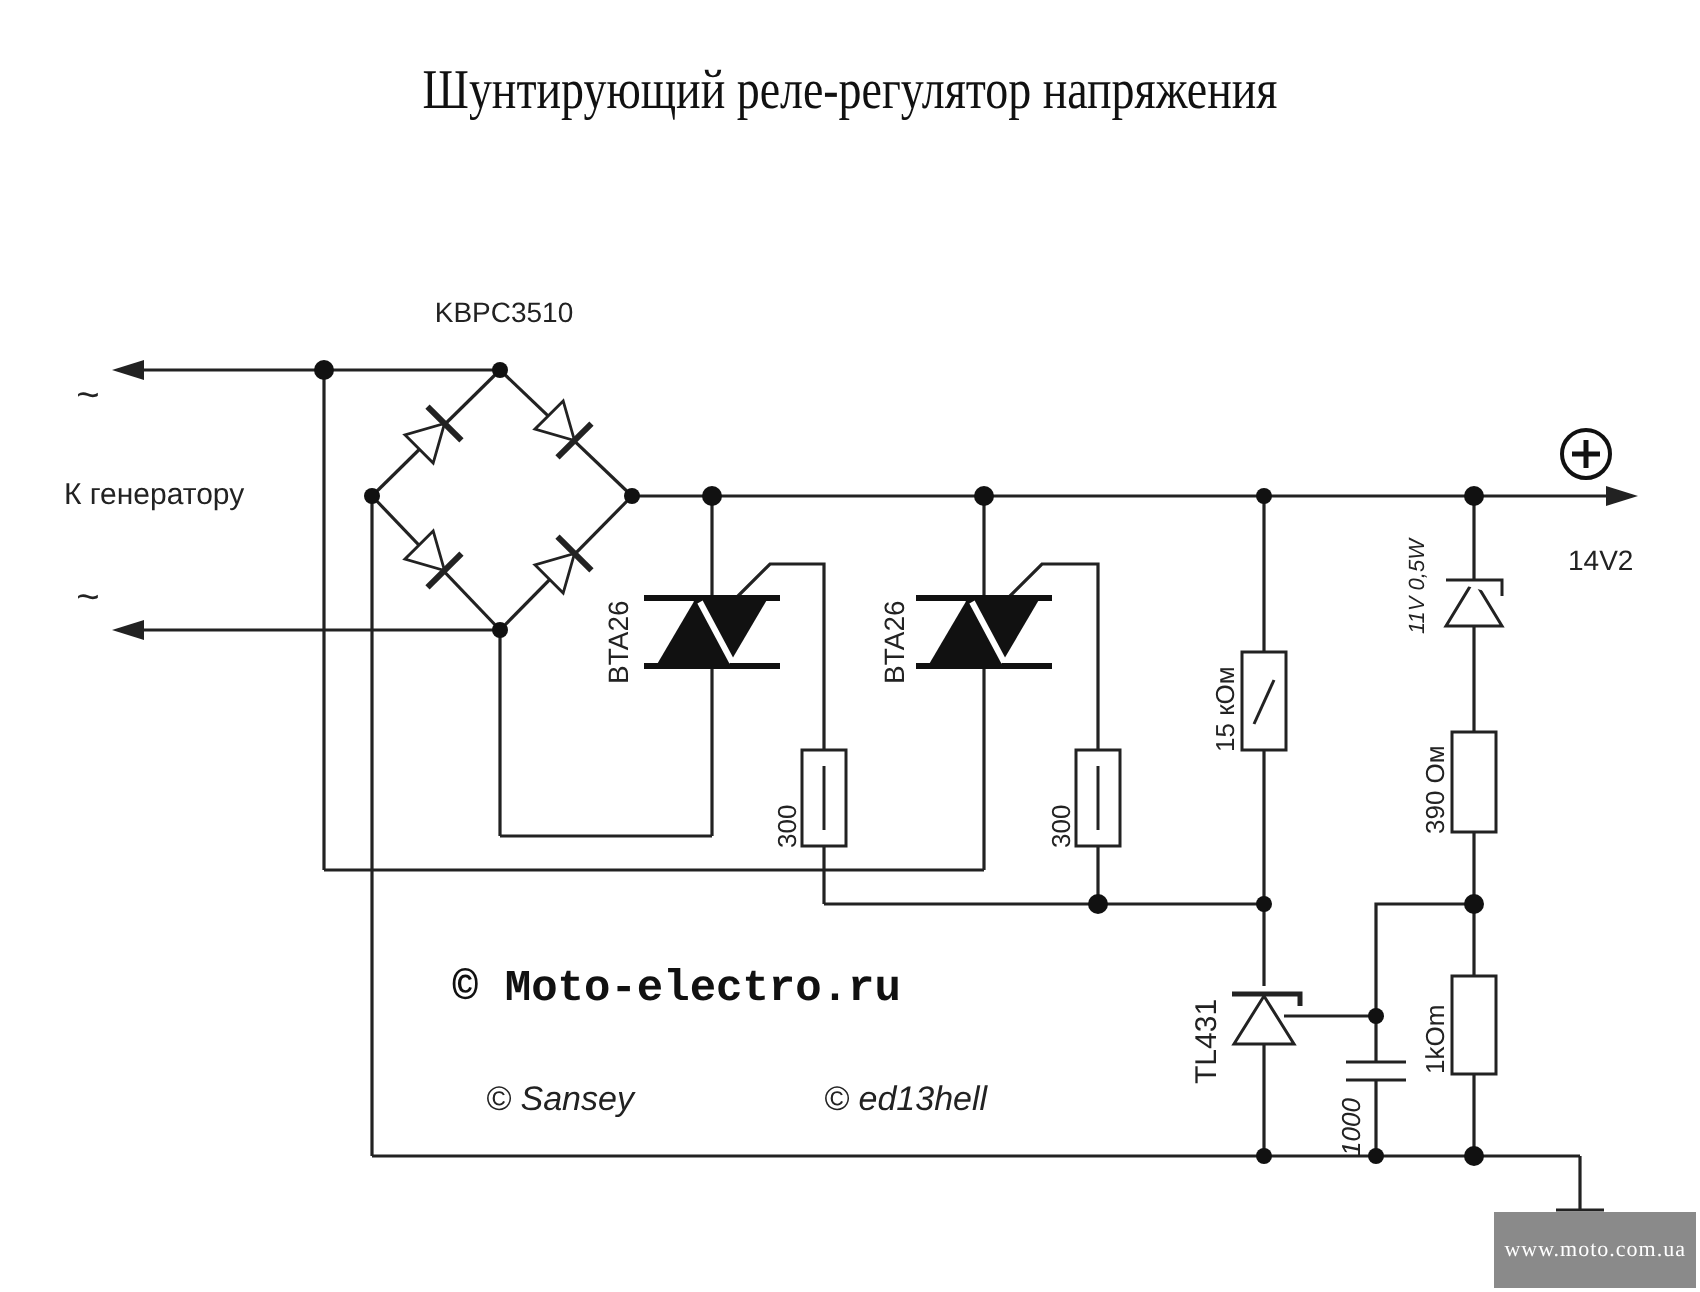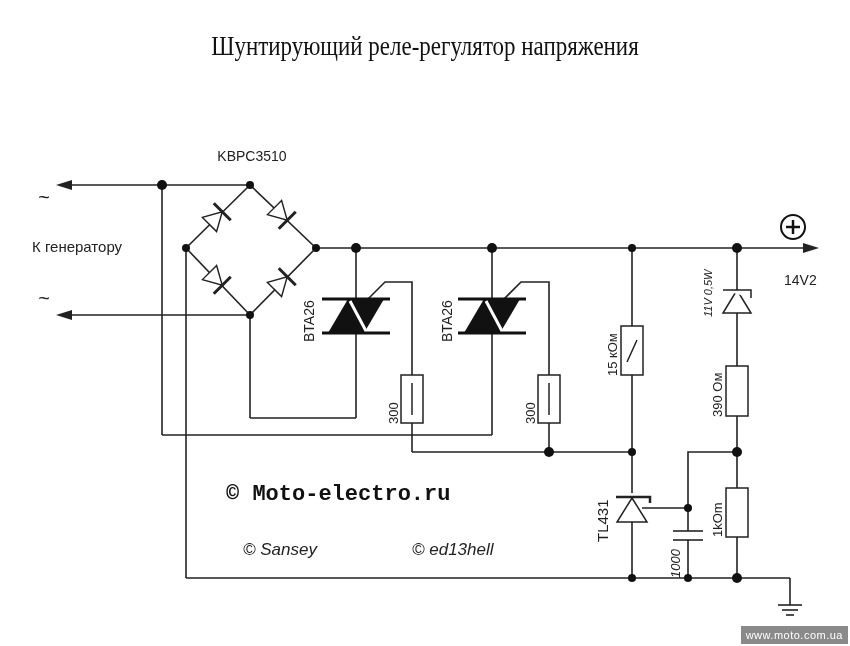--- a/index.html
+++ b/index.html
@@ -2,21 +2,21 @@
 <html><head>
 <meta charset="utf-8">
 <style>
   html, body { margin:0; padding:0; background:#ffffff; }
   body { width:850px; height:646px; position:relative; overflow:hidden; font-family:"Liberation Sans", sans-serif; }
   .title { position:absolute; left:0; width:850px; top:30px; text-align:center; font-family:"Liberation Serif", serif; font-size:28px; color:#111; transform:scaleX(0.82); transform-origin:425px 0; letter-spacing:0px; }
   svg { position:absolute; left:0; top:0; }
   .lbl { font-family:"Liberation Sans", sans-serif; fill:#222; }
   .mono { font-family:"Liberation Mono", monospace; font-weight:bold; fill:#111; }
   .ital { font-style:italic; }
-  .wm { position:absolute; right:2px; bottom:2px; background:#8a8a8a; color:#fff; font-family:Liberation Sans, sans-serif; font-size:11px; padding:3px 5px; letter-spacing:0.5px; }
+  .wm { position:absolute; right:2px; bottom:2px; background:#8a8a8a; color:#fff; font-family:Liberation Serif, serif; font-size:11px; padding:13px 5px; letter-spacing:0.5px; }
 </style>
 </head>
 <body>
 
 <div class="title">Шунтирующий реле-регулятор напряжения</div>
 
 <svg width="850" height="646" viewBox="0 0 850 646">
   <g stroke="#222" stroke-width="1.6" fill="none">
 
     <line x1="62" y1="185" x2="250" y2="185"></line>

